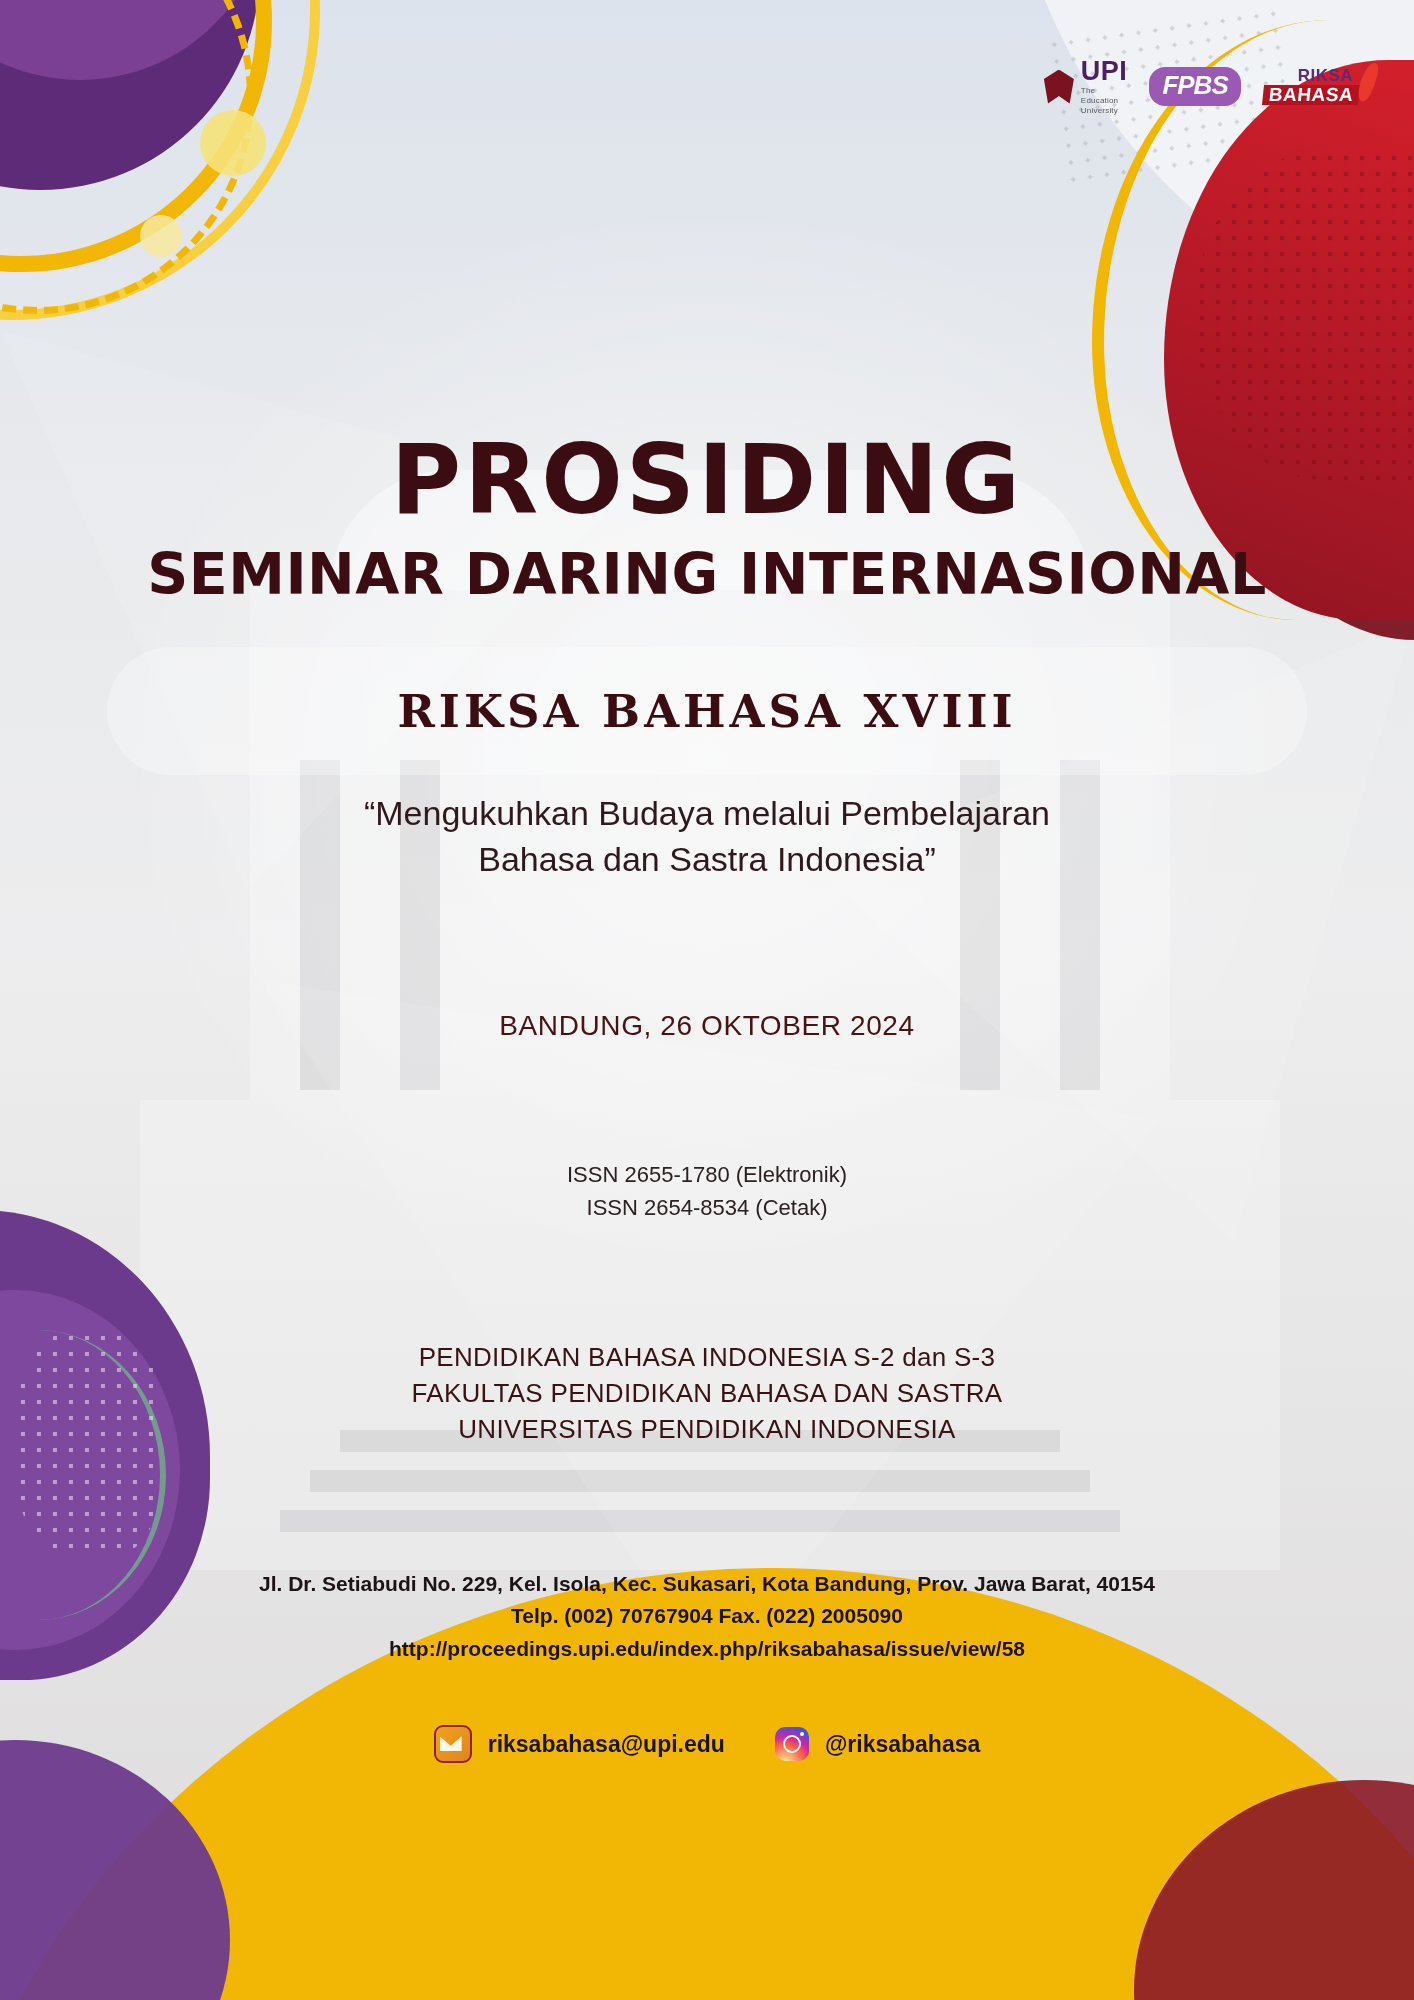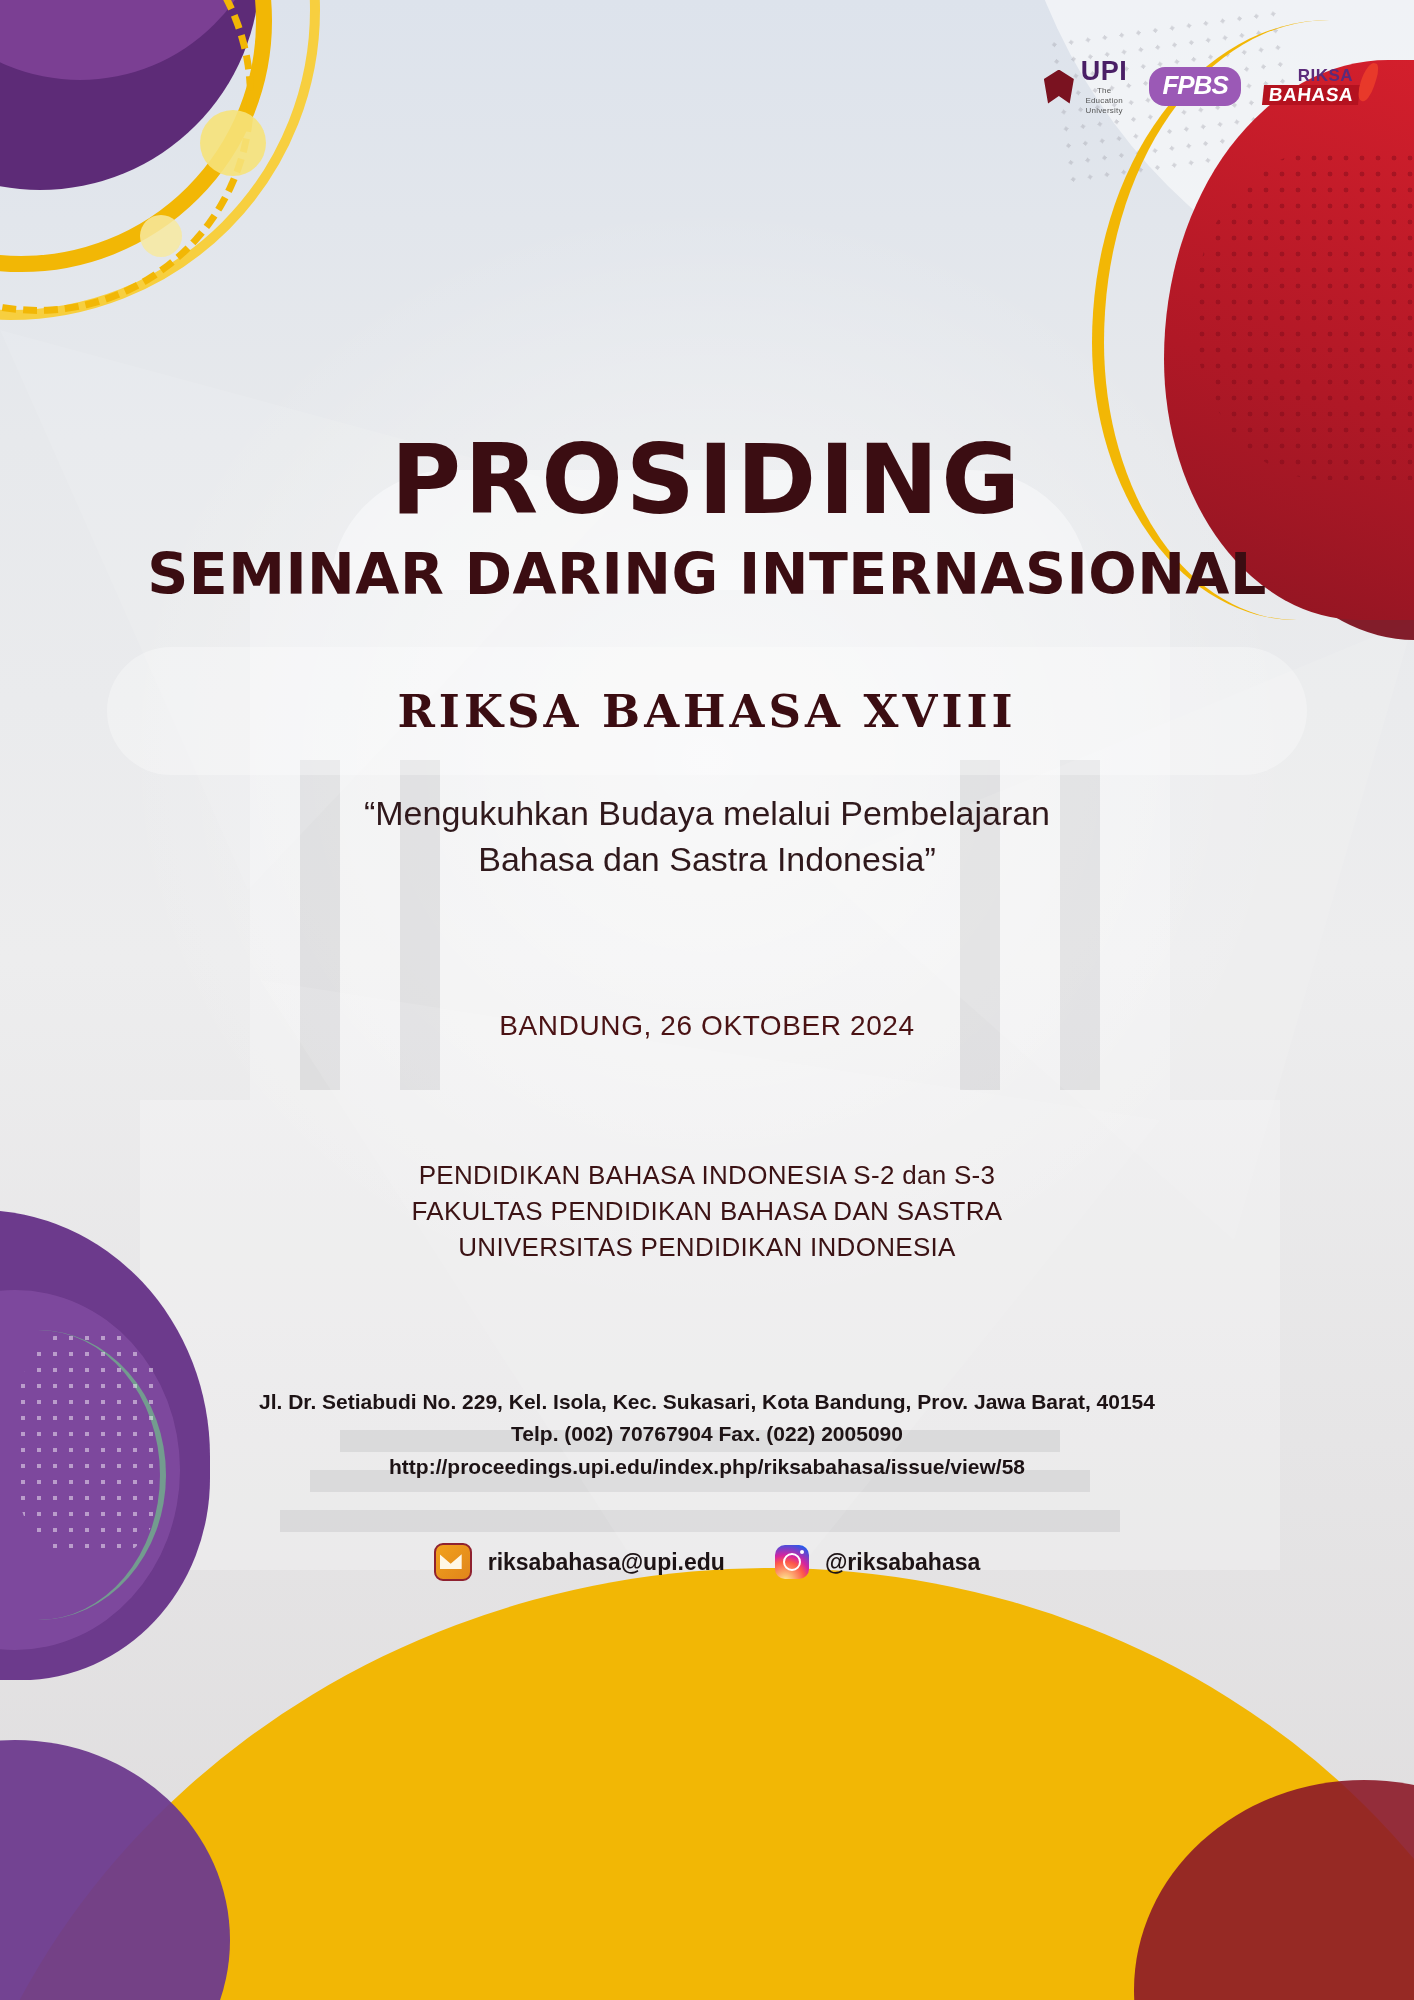--- a/index.html
+++ b/index.html
@@ -236,21 +236,21 @@
     align-items: center;
     gap: 22px;
     z-index: 20;
   }
   .logo-upi { display: flex; align-items: center; gap: 7px; }
   .upi-mark {
     width: 30px; height: 34px;
     background: #7a1220;
     clip-path: polygon(50% 0%, 100% 28%, 86% 100%, 50% 78%, 14% 100%, 0% 28%);
   }
-  .upi-text-wrap { line-height: 1; text-align: center; }
+  .upi-text-wrap { line-height: 1; }
   .upi-word {
     font-size: 27px; font-weight: 700; color: #4a1f66;
     letter-spacing: .5px; display: block;
   }
   .upi-sub {
     font-size: 8px; color: #555; display: block; margin-top: 2px;
     letter-spacing: .2px;
   }
   .logo-fpbs {
     background: #9b59b6;
@@ -488,20 +488,24 @@
       <span class="pill-text">RIKSA BAHASA XVIII</span>
     </div>
 
     <div class="tagline">
       <div>“Mengukuhkan Budaya melalui Pembelajaran</div>
       <div>Bahasa dan Sastra Indonesia”</div>
     </div>
 
     <div class="date">BANDUNG, 26 OKTOBER 2024</div>
 
+    <div class="issn">
+      <div>ISSN  2655-1780 (Elektronik)</div>
+      <div>ISSN  2654-8534 (Cetak)</div>
+    </div>
 
     <div class="affil">
       <div>PENDIDIKAN BAHASA INDONESIA S-2 dan S-3</div>
       <div>FAKULTAS PENDIDIKAN BAHASA DAN SASTRA</div>
       <div>UNIVERSITAS PENDIDIKAN INDONESIA</div>
     </div>
 
     <div class="address">
       <div>Jl. Dr. Setiabudi No. 229, Kel. Isola, Kec. Sukasari, Kota Bandung, Prov. Jawa Barat, 40154</div>
       <div>Telp. (002) 70767904 Fax. (022) 2005090</div>

